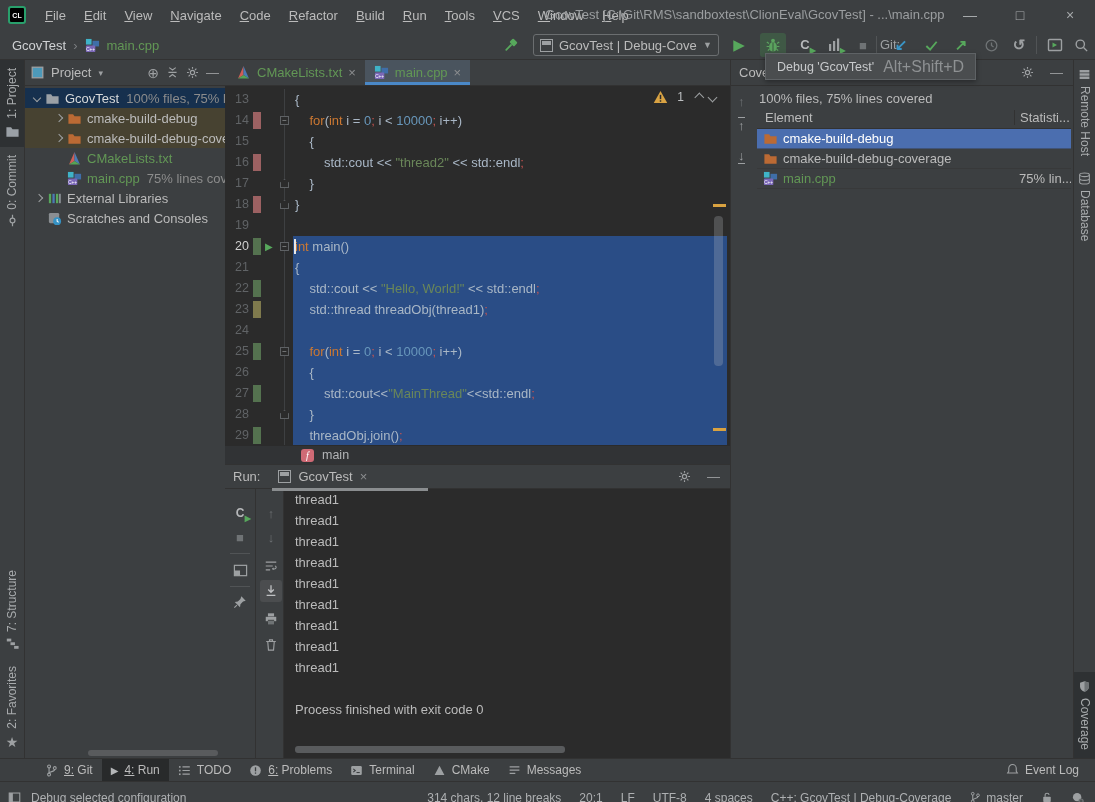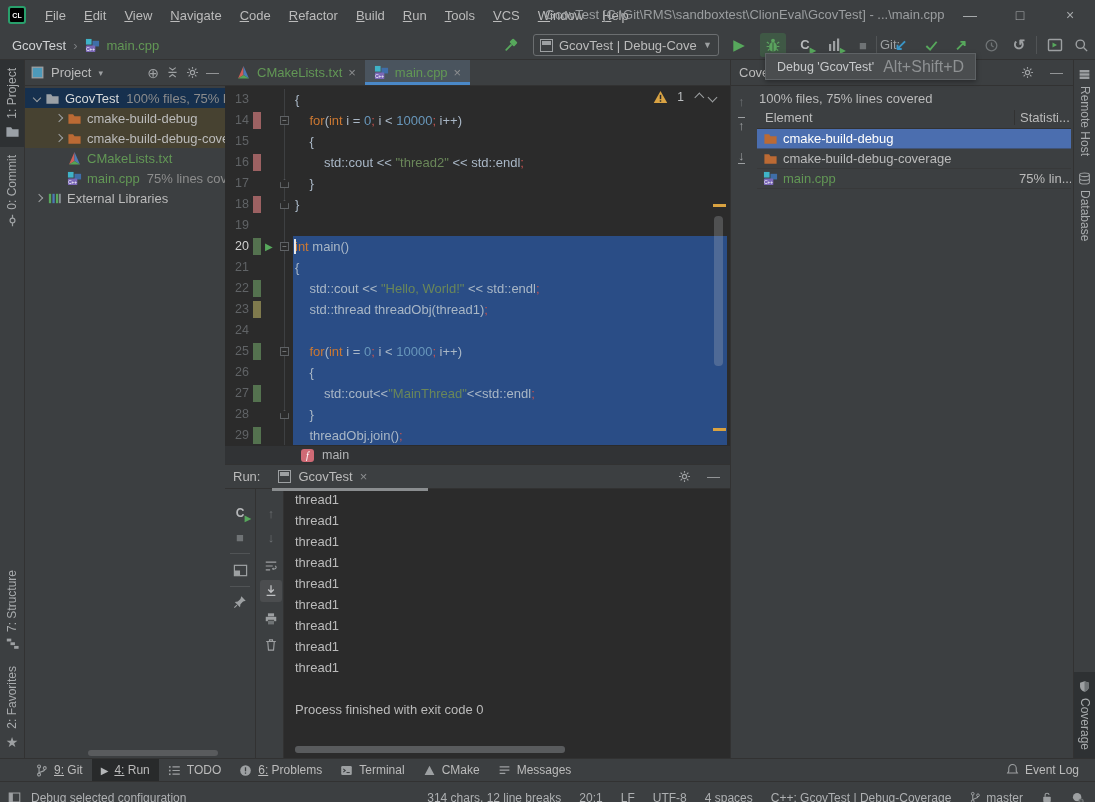--- a/index.html
+++ b/index.html
@@ -123,21 +123,21 @@
 #cov-thead .c1{padding-left:8px;flex:1}
 #cov-thead .c2{width:57px;border-left:1px solid #323232;padding-left:5px;overflow:hidden;white-space:nowrap}
 .cov-row{height:20px;display:flex;align-items:center;border-bottom:1px solid rgba(50,50,50,.45)}
 .cov-row .ricon{margin-left:6px;width:20px;display:flex;align-items:center}
 .cov-row .rlab{flex:1;color:#bbb;white-space:nowrap;overflow:hidden}
 .cov-row .rlab.green{color:#629755}
 .cov-row .rstat{width:57px;padding-left:5px;white-space:nowrap;overflow:hidden;color:#bbb}
 .cov-row.selrow{background:#4b6eaf}
 .cov-row.selrow .rlab{color:#fff}
 
-#bottombar{position:absolute;left:0;top:758px;width:1095px;height:23px;background:#3c3f41;border-top:1px solid #323232;display:flex;align-items:stretch;padding-left:26px;font-size:12px}
+#bottombar{position:absolute;left:0;top:758px;width:1095px;height:23px;background:#3c3f41;border-top:1px solid #323232;display:flex;align-items:stretch;padding-left:36px;font-size:12px}
 .bb-item{display:flex;align-items:center;gap:6px;padding:0 9px;color:#bbb}
 .bb-item.active{background:#282a2b}
 .bb-label.mn{display:inline-block}
 .bb-label.mn::first-letter{text-decoration:underline}
 #eventlog{position:absolute;right:16px;top:758px;height:23px;display:flex;align-items:center;gap:6px;font-size:12px;color:#bbb}
 #statusbar{position:absolute;left:0;top:781px;width:1095px;height:32px;background:#3c3f41;border-top:1px solid #323232;display:flex;align-items:center;font-size:12px;color:#aeb0b2}
 #sb-left{display:flex;align-items:center;gap:10px;margin-left:8px}
 #sb-right{position:absolute;right:10px;display:flex;align-items:center;gap:18px;white-space:nowrap}
 .sb-item{color:#aeb0b2}
 svg{display:block}
@@ -366,20 +366,30 @@
           </span>
           <span class="ticon">
             <svg width="15" height="15" viewBox="0 0 16 16">
               <rect x="2" y="3" width="2.4" height="10" fill="#57a85c"></rect>
               <rect x="5.8" y="3" width="2.4" height="10" fill="#4a7bb5"></rect>
               <rect x="9.6" y="3" width="2.4" height="10" fill="#57a85c"></rect>
               <rect x="13" y="3" width="1.6" height="10" fill="#9aa0a6"></rect>
             </svg>
           </span>
           <span class="tlab">External Libraries</span>
+        </div>
+        <div class="trow" style="padding-left: 22px;">
+          <span class="ticon">
+            <svg width="15" height="15" viewBox="0 0 16 16">
+              <rect x="2" y="2" width="11" height="11" rx="1.5" fill="#8a8e92"></rect>
+              <circle cx="10.8" cy="10.8" r="4.2" fill="#3592c4"></circle>
+              <path d="M10.8 8.6v2.4l1.6 1" stroke="#fff" stroke-width="1.1" fill="none"></path>
+            </svg>
+          </span>
+          <span class="tlab">Scratches and Consoles</span>
         </div>
       </div>
     <div id="proj-hscroll"></div>
   </div>
 
   <div id="editor-col">
     <div id="tabbar">
         <div class="tab">
           <span>
             <svg width="15" height="15" viewBox="0 0 16 16">

